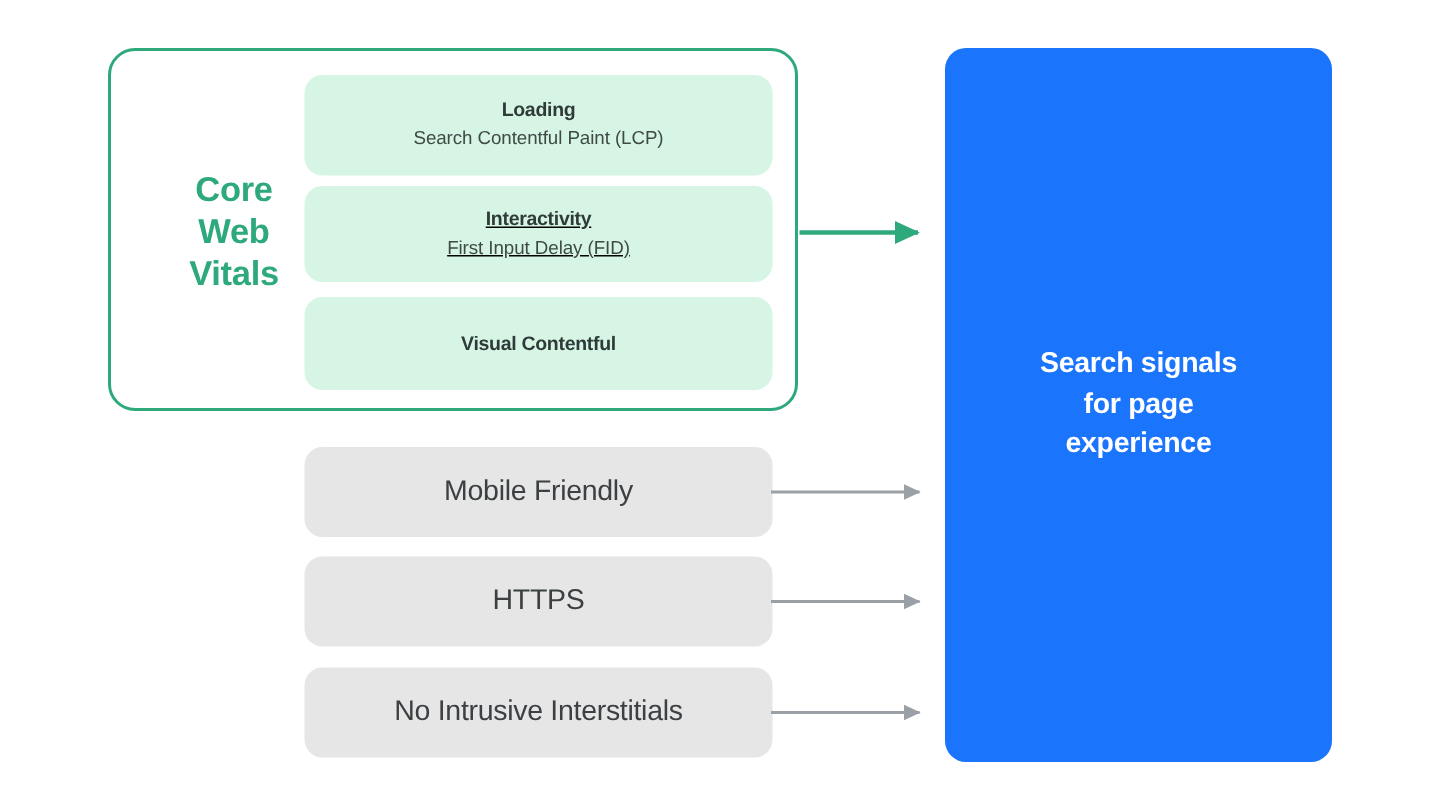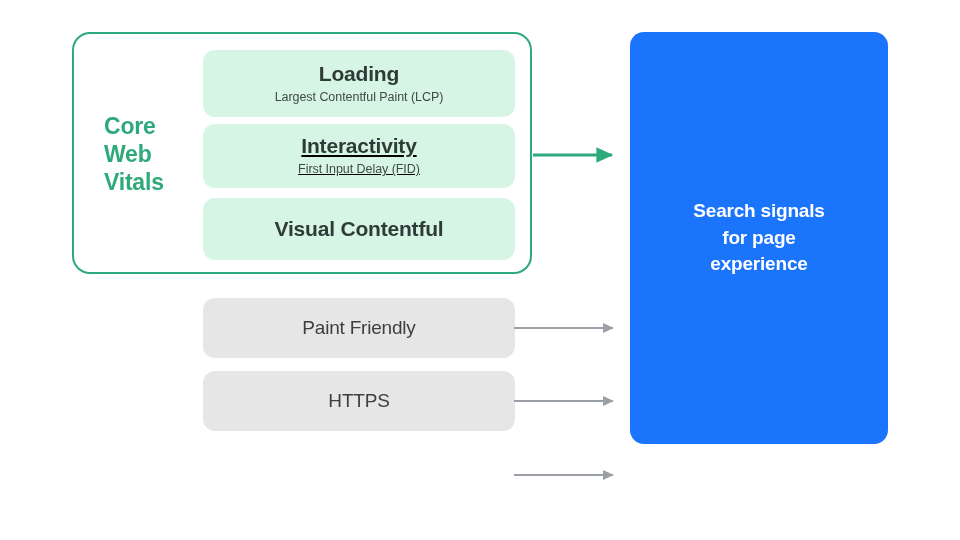--- a/index.html
+++ b/index.html
@@ -54,21 +54,21 @@
     flex-direction: column;
     align-items: center;
     justify-content: center;
   }
   #metric-0 { top: 50px;  height: 67px; }
   #metric-1 { top: 124px; height: 64px; text-decoration: underline; }
   #metric-2 { top: 198px; height: 62px; }
 
   .metric-title {
     color: #2f3b38;
-    font-size: 21px;
+    font-size: 13px;
     font-weight: bold;
     line-height: 1.15;
     letter-spacing: -0.2px;
   }
   .metric-sub {
     color: #3f4a47;
     font-size: 12.5px;
     line-height: 1.3;
     margin-top: 3px;
     letter-spacing: -0.05px;
@@ -95,21 +95,21 @@
     line-height: 1.15;
     letter-spacing: -0.2px;
   }
 
   
   #result-panel {
     position: absolute;
     left: 630px;
     top: 32px;
     width: 258px;
-    height: 412px;
+    height: 476px;
     background: #1b74fc;
     border-radius: 14px;
     display: flex;
     align-items: center;
     justify-content: center;
     box-sizing: border-box;
   }
   #result-text {
     color: #ffffff;
     font-size: 19px;
@@ -130,47 +130,50 @@
     height: 540px;
     pointer-events: none;
   }
 </style>
 </head>
 <body>
 
 <div id="canvas">
 
   <div id="cwv-group">
-    <div id="cwv-label" style="white-space: pre-line;">Core
+    <div id="cwv-label" style="white-space: pre-line; text-align: center;">Core
 Web
 Vitals</div>
   </div>
 
   <div class="metric-card" id="metric-0">
     <div class="metric-title">Loading</div>
-    <div class="metric-sub">Largest Contentful Paint (LCP)</div>
+    <div class="metric-sub">Search Contentful Paint (LCP)</div>
   </div>
 
   <div class="metric-card" id="metric-1">
     <div class="metric-title">Interactivity</div>
     <div class="metric-sub">First Input Delay (FID)</div>
   </div>
 
   <div class="metric-card" id="metric-2">
     <div class="metric-title">Visual Contentful</div>
   </div>
 
   <div class="signal-box" id="signal-0">
-    <span class="signal-label">Paint Friendly</span>
+    <span class="signal-label">Mobile Friendly</span>
   </div>
 
   <div class="signal-box" id="signal-1">
     <span class="signal-label">HTTPS</span>
   </div>
 
+  <div class="signal-box" id="signal-2">
+    <span class="signal-label">No Intrusive Interstitials</span>
+  </div>
 
   <div id="result-panel">
     <div id="result-text">Search signals
 for page
 experience</div>
   </div>
 
   <svg id="arrow-layer" viewBox="0 0 960 540">
     <defs>
       <marker id="head-green" markerWidth="6" markerHeight="6" refX="5.2" refY="3" orient="auto" markerUnits="strokeWidth">

